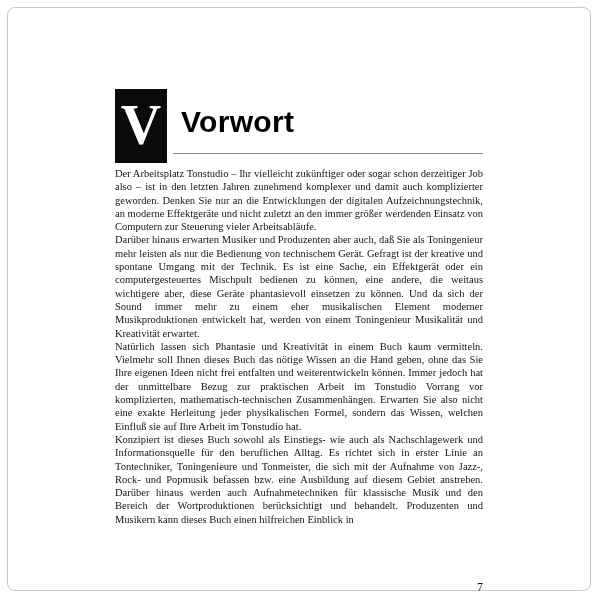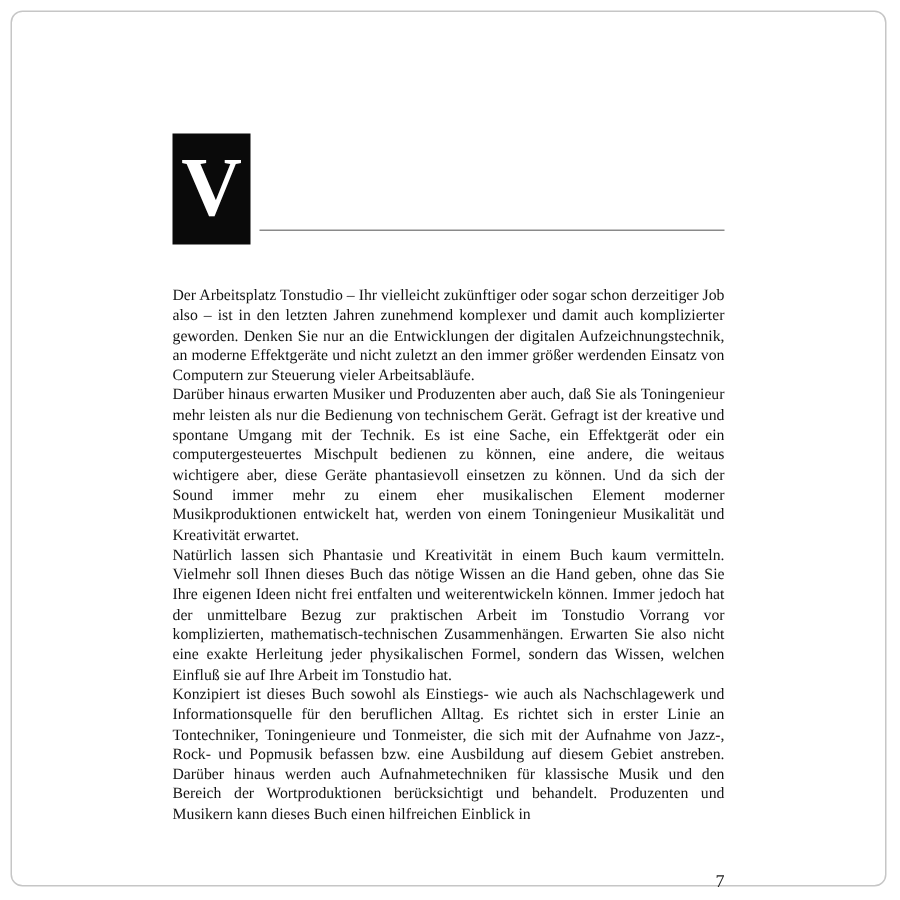--- a/index.html
+++ b/index.html
@@ -59,21 +59,21 @@
   }
   .rule {
     position: absolute;
     left: 58px;
     right: 0;
     bottom: 9px;
     height: 1px;
     background: #8a8a8a;
   }
   .body {
-    margin-top: 28px;
+    margin-top: 4px;
   }
   .body p {
     margin: 0;
     font-size: 10.5px;
     line-height: 13.3px;
     text-align: justify;
     color: #141414;
   }
   .page-number {
     position: absolute;
@@ -84,20 +84,21 @@
   }
 </style>
 </head>
 <body>
 
 <div class="page-frame">
   <div class="content">
 
     <div class="heading">
       <div class="dropcap">V</div>
+      <h1 class="title">Vorwort</h1>
       <div class="rule"></div>
     </div>
 
     <div class="body">
       <p>Der Arbeitsplatz Tonstudio – Ihr vielleicht zukünftiger oder sogar schon derzeitiger Job also – ist in den letzten Jahren zunehmend komplexer und damit auch komplizierter geworden. Denken Sie nur an die Entwicklungen der digitalen Aufzeichnungstechnik, an moderne Effektgeräte und nicht zuletzt an den immer größer werdenden Einsatz von Computern zur Steuerung vieler Arbeitsabläufe.</p>
       <p>Darüber hinaus erwarten Musiker und Produzenten aber auch, daß Sie als Toningenieur mehr leisten als nur die Bedienung von technischem Gerät. Gefragt ist der kreative und spontane Umgang mit der Technik. Es ist eine Sache, ein Effektgerät oder ein computergesteuertes Mischpult bedienen zu können, eine andere, die weitaus wichtigere aber, diese Geräte phantasievoll einsetzen zu können. Und da sich der Sound immer mehr zu einem eher musikalischen Element moderner Musikproduktionen entwickelt hat, werden von einem Toningenieur Musikalität und Kreativität erwartet.</p>
       <p>Natürlich lassen sich Phantasie und Kreativität in einem Buch kaum vermitteln. Vielmehr soll Ihnen dieses Buch das nötige Wissen an die Hand geben, ohne das Sie Ihre eigenen Ideen nicht frei entfalten und weiterentwickeln können. Immer jedoch hat der unmittelbare Bezug zur praktischen Arbeit im Tonstudio Vorrang vor komplizierten, mathematisch-technischen Zusammenhängen. Erwarten Sie also nicht eine exakte Herleitung jeder physikalischen Formel, sondern das Wissen, welchen Einfluß sie auf Ihre Arbeit im Tonstudio hat.</p>
       <p>Konzipiert ist dieses Buch sowohl als Einstiegs- wie auch als Nachschlagewerk und Informationsquelle für den beruflichen Alltag. Es richtet sich in erster Linie an Tontechniker, Toningenieure und Tonmeister, die sich mit der Aufnahme von Jazz-, Rock- und Popmusik befassen bzw. eine Ausbildung auf diesem Gebiet anstreben. Darüber hinaus werden auch Aufnahmetechniken für klassische Musik und den Bereich der Wortproduktionen berücksichtigt und behandelt. Produzenten und Musikern kann dieses Buch einen hilfreichen Einblick in</p>
     </div>
 

